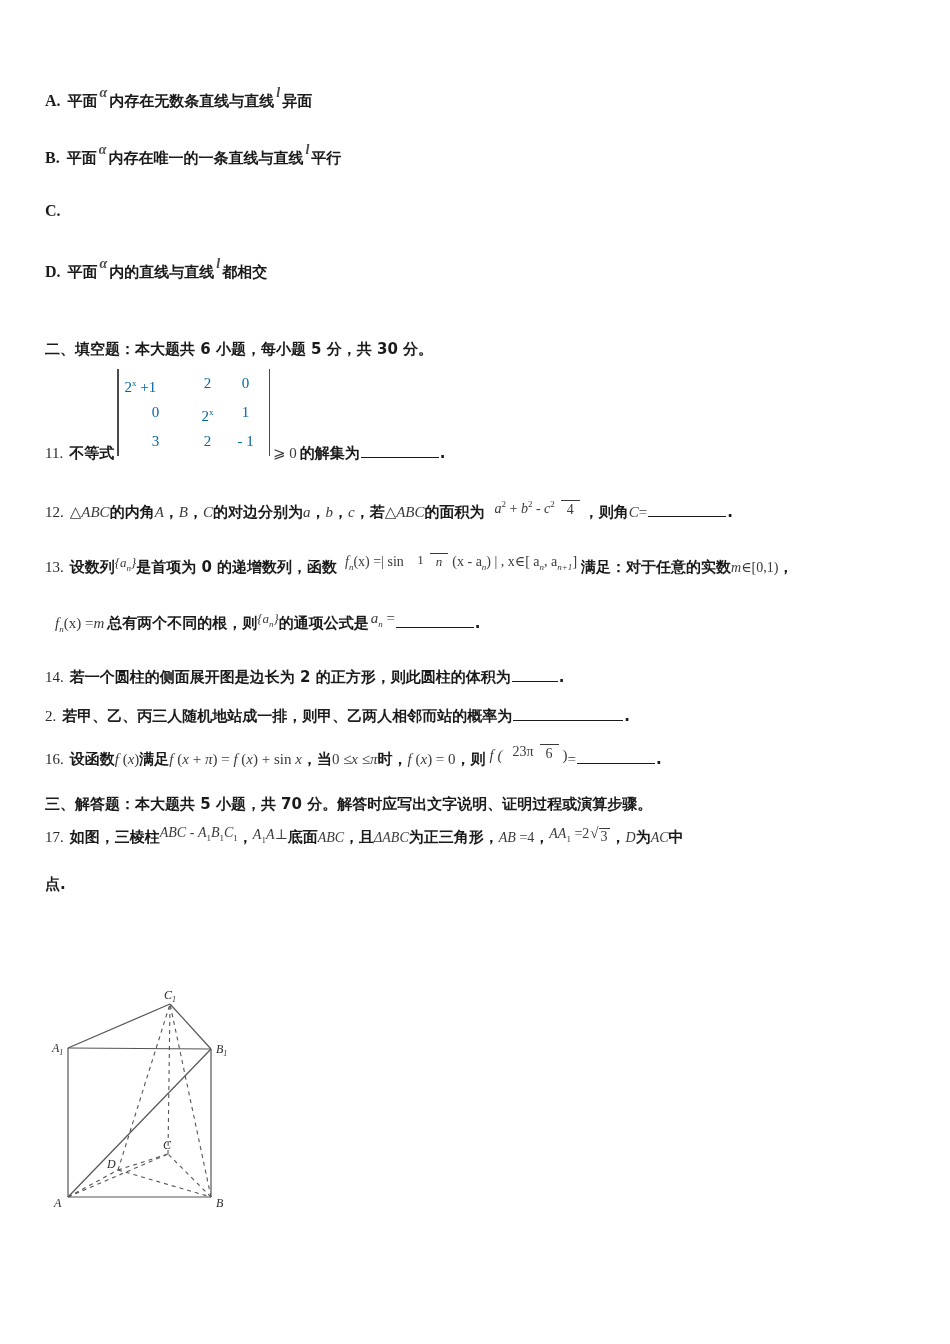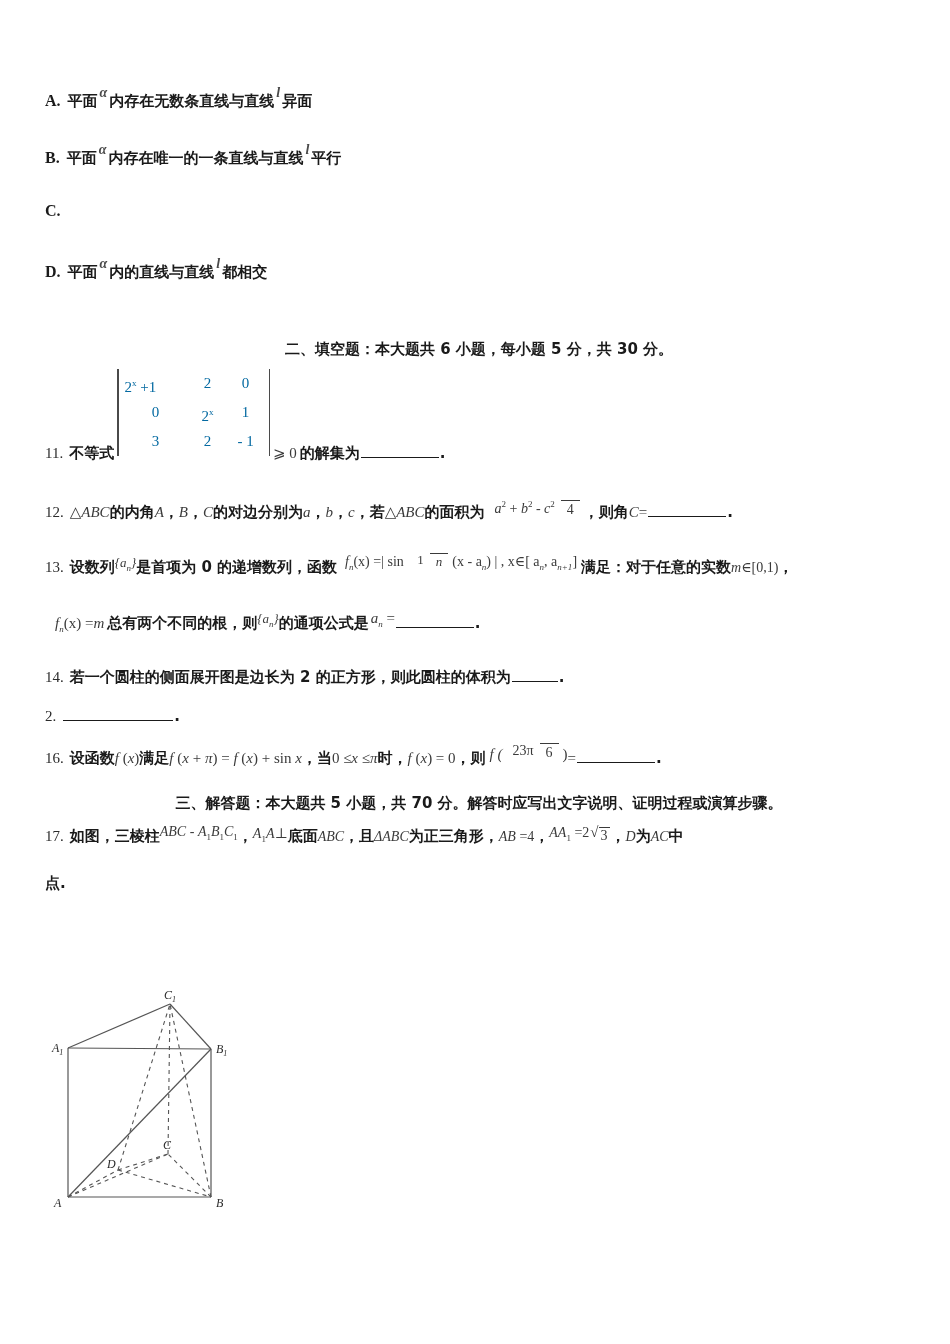--- a/index.html
+++ b/index.html
@@ -67,21 +67,20 @@
     top: -3px;
     padding: 0 2px;
   }
 
   
   .section-head {
     font-family: "DejaVu Sans", "Liberation Sans", sans-serif;
     font-weight: bold;
     font-size: 15px;
     white-space: nowrap;
-    text-align: center;
   }
 
   
   .q {
     display: flex;
     align-items: baseline;
     font-size: 15px;
   }
   .q-num {
     font-family: "Liberation Serif", "DejaVu Serif", serif;
@@ -312,20 +311,21 @@
       <span class="q-body">
         <span class="cn">若一个圆柱的侧面展开图是边长为 2 的正方形，则此圆柱的体积为</span>
           <span class="blank blank-sm"></span>
           <span class="cn">.</span>
       </span>
     </div>
 
     <div class="q" style="margin-top:20px;">
       <span class="q-num">2.</span>
       <span class="q-body">
+        <span class="cn">若甲、乙、丙三人随机地站成一排，则甲、乙两人相邻而站的概率为</span>
           <span class="blank blank-lg"></span>
           <span class="cn">.</span>
       </span>
     </div>
 
     <div class="q" style="margin-top:24px;">
       <span class="q-num">16.</span>
       <span class="q-body">
         <span class="cn">设函数</span>
         <span class="math" style="font-size:15px;"><span class="mi">f</span> (<span class="mi">x</span>)</span>

